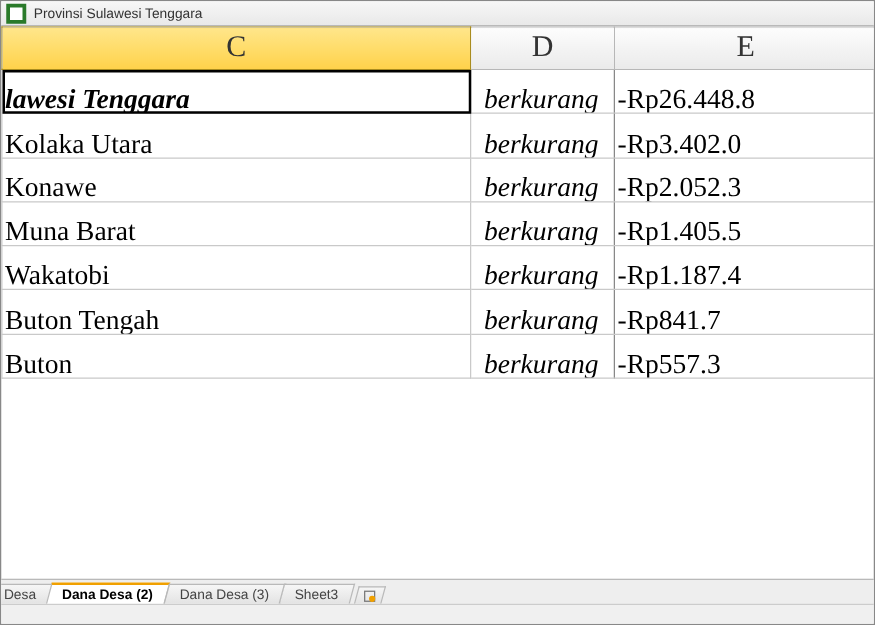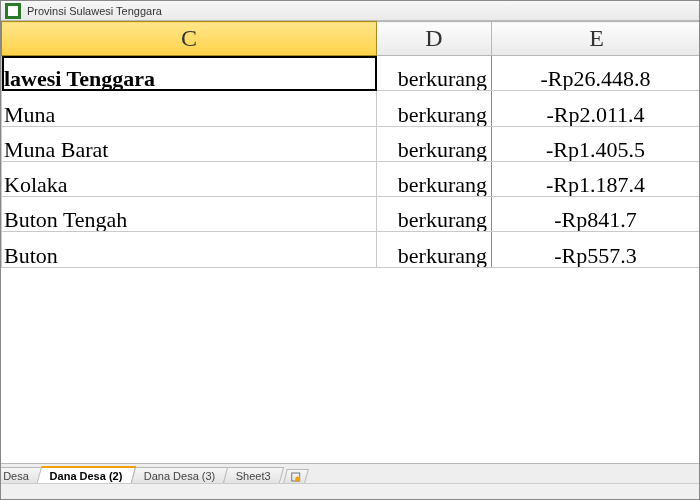--- a/index.html
+++ b/index.html
@@ -39,27 +39,27 @@
     border: 1px solid #c9c9c9;
     font-size: 22px;
     line-height: 1;
     padding: 0 4px 0 2px;
     white-space: nowrap;
     overflow: hidden;
     color: #000;
     vertical-align: bottom;
   }
   td.colC { text-align: left; }
-  td.colD { text-align: right; border-left: 1px solid #888; border-right: 1px solid #888; }
-  td.colE { text-align: center; }
+  td.colD { text-align: center; border-left: 1px solid #888; border-right: 1px solid #888; font-style: italic; }
+  td.colE { text-align: left; }
 
   tr.hdr td.colC { font-weight: bold; }
 
   
-  td.active { outline: 2px solid #000; outline-offset: -2px; }
+  td.active { outline: 2px solid #000; outline-offset: -2px; font-style: italic; }
 
   
   .tabstrip { height: 20px; background: #eee; border-top: 1px solid #b9b9b9; display: flex; align-items: flex-end; font: 11px Tahoma, Arial, sans-serif; color: #444; overflow: hidden; }
   .tab {
     padding: 2px 10px 1px 10px;
     border: 1px solid #b9b9b9;
     border-bottom: none;
     background: linear-gradient(#f6f6f6,#e3e3e3);
     margin-right: -1px;
     transform: skewX(-15deg);
@@ -106,31 +106,36 @@
           <th>E</th>
         </tr>
       </thead>
       <tbody id="rows">
           <tr class="hdr">
             <td class="colC active">lawesi Tenggara</td>
             <td class="colD">berkurang</td>
             <td class="colE">-Rp26.448.8</td>
           </tr>
           <tr>
-            <td class="colC">Muna</td>
+            <td class="colC">Kolaka Utara</td>
             <td class="colD">berkurang</td>
-            <td class="colE">-Rp2.011.4</td>
+            <td class="colE">-Rp3.402.0</td>
+          </tr>
+          <tr>
+            <td class="colC">Konawe</td>
+            <td class="colD">berkurang</td>
+            <td class="colE">-Rp2.052.3</td>
           </tr>
           <tr>
             <td class="colC">Muna Barat</td>
             <td class="colD">berkurang</td>
             <td class="colE">-Rp1.405.5</td>
           </tr>
           <tr>
-            <td class="colC">Kolaka</td>
+            <td class="colC">Wakatobi</td>
             <td class="colD">berkurang</td>
             <td class="colE">-Rp1.187.4</td>
           </tr>
           <tr>
             <td class="colC">Buton Tengah</td>
             <td class="colD">berkurang</td>
             <td class="colE">-Rp841.7</td>
           </tr>
           <tr>
             <td class="colC">Buton</td>

